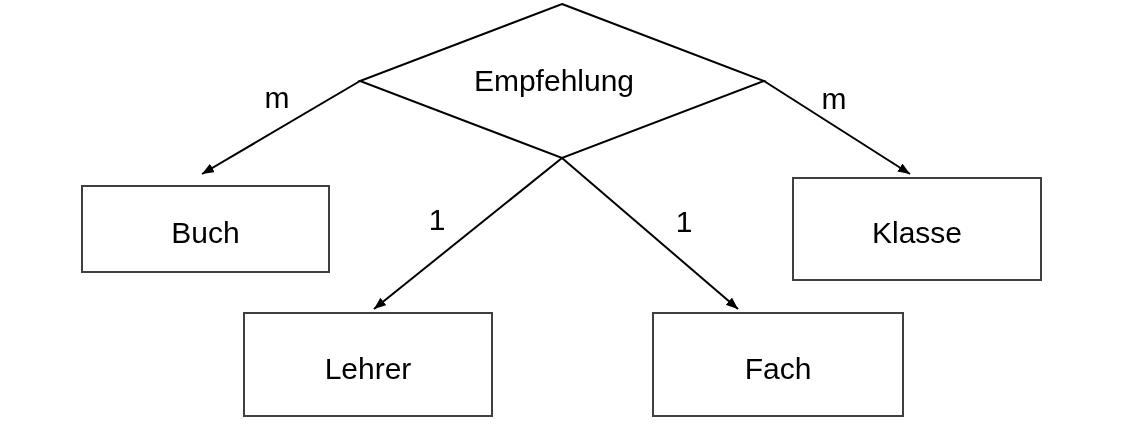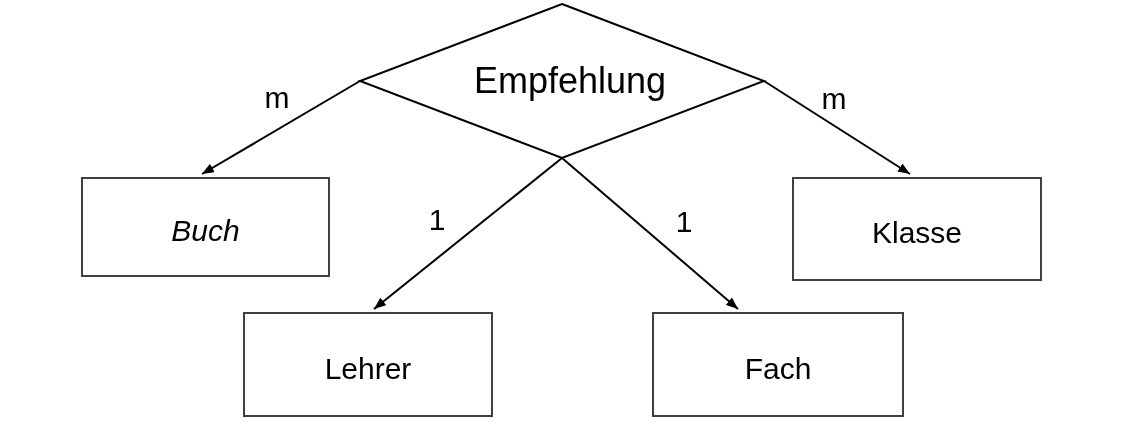--- a/index.html
+++ b/index.html
@@ -33,28 +33,28 @@
     background: #ffffff;
     display: flex;
     align-items: center;
     justify-content: center;
     font-size: 30px;
     line-height: 1;
     padding-top: 8px; 
   }
   .diamond-label {
     position: absolute;
-    left: 368px;
+    left: 352px;
     top: 4px;
     width: 404px;
     height: 154px;
     display: flex;
     align-items: center;
     justify-content: center;
-    font-size: 36px;
+    font-size: 30px;
     line-height: 1;
     pointer-events: none;
   }
   .card-label {
     position: absolute;
     transform: translate(-50%, -50%);
     font-size: 30px;
     line-height: 1;
     white-space: nowrap;
   }
@@ -74,21 +74,21 @@
     <polygon points="562,4 764,81 562,158 360,81" fill="none" stroke="#000000" stroke-width="2"></polygon>
 
     <line x1="360" y1="81" x2="202" y2="174" stroke="#000000" stroke-width="2" marker-end="url(#arrow)"></line>
     <line x1="764" y1="81" x2="910" y2="174" stroke="#000000" stroke-width="2" marker-end="url(#arrow)"></line>
     <line x1="562" y1="158" x2="374" y2="309" stroke="#000000" stroke-width="2" marker-end="url(#arrow)"></line>
     <line x1="562" y1="158" x2="738" y2="309" stroke="#000000" stroke-width="2" marker-end="url(#arrow)"></line>
   </svg>
 
   <div class="diamond-label">Empfehlung</div>
 
-  <div class="entity" style="left:81px;  top:177px; width:249px; height:100px;font-style:italic;">
+  <div class="entity" style="left:81px;  top:185px; width:249px; height:88px;">
     <span>Buch</span>
   </div>
 
   <div class="entity" style="left:792px; top:177px; width:250px; height:104px;">
     <span>Klasse</span>
   </div>
 
   <div class="entity" style="left:243px; top:312px; width:250px; height:105px;">
     <span>Lehrer</span>
   </div>

